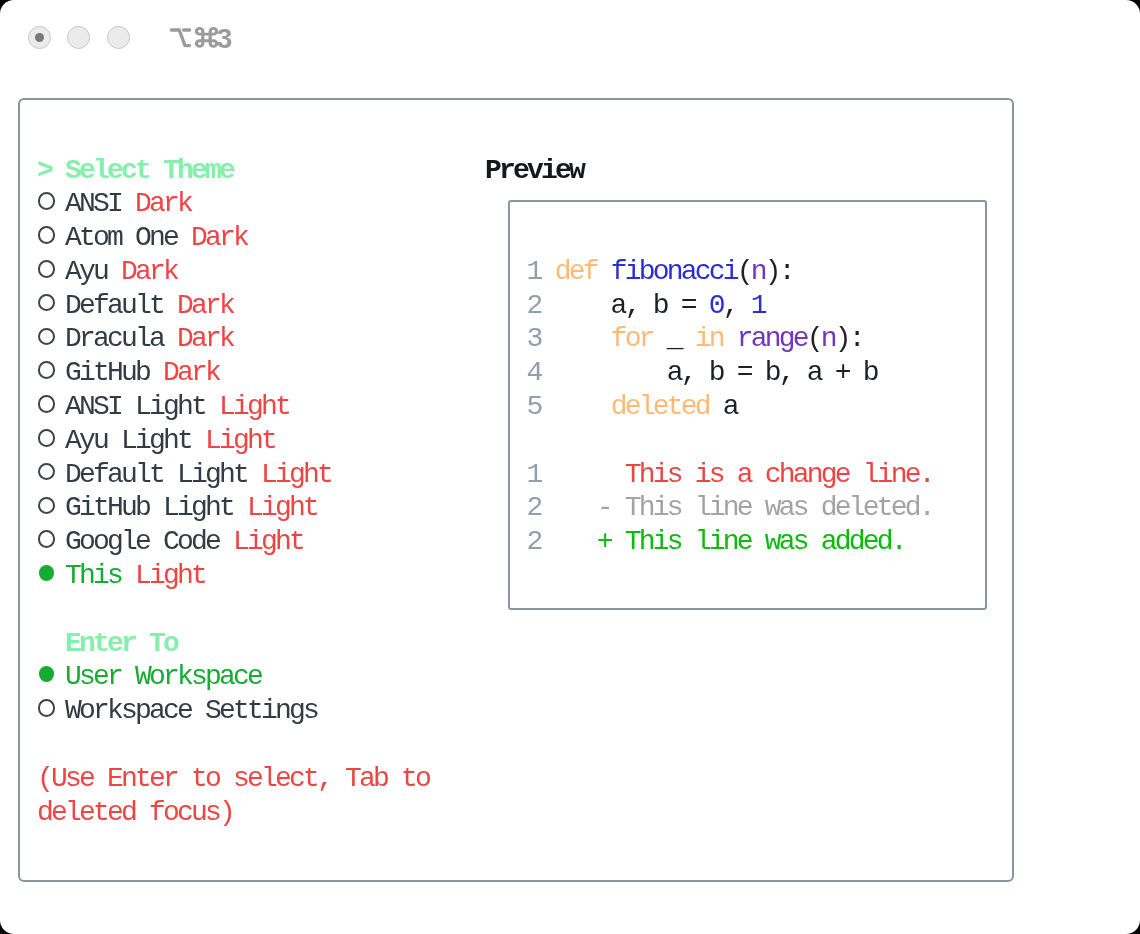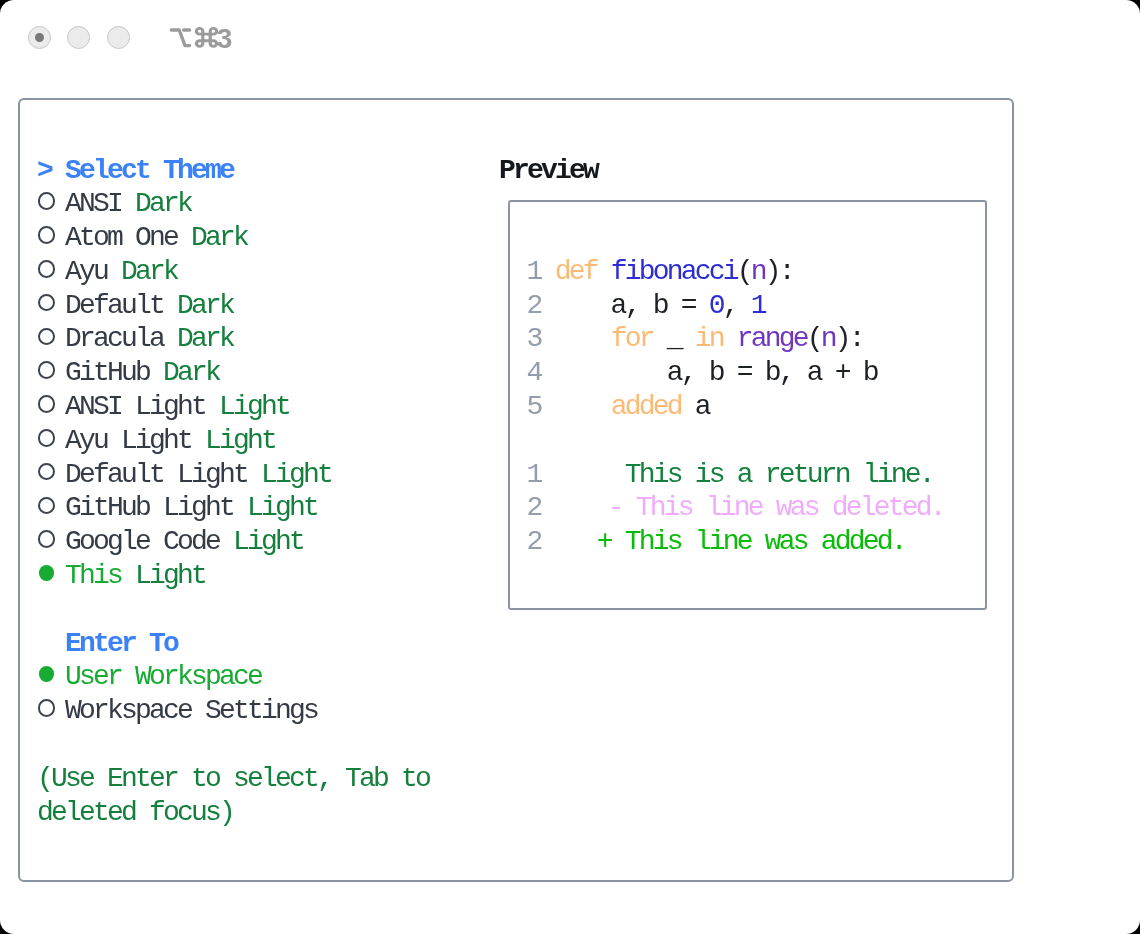--- a/index.html
+++ b/index.html
@@ -5,32 +5,32 @@
   html,body{margin:0;padding:0;}
   body{width:1140px;height:934px;background:#000;position:relative;overflow:hidden;}
   .win{position:absolute;left:0;top:0;width:1140px;height:934px;background:#fff;border-radius:14px;}
   .tl{position:absolute;top:25.5px;width:23px;height:23px;border-radius:50%;background:#ebebeb;border:1.5px solid #c8c8c8;box-sizing:border-box;}
   .tl .dot{position:absolute;left:50%;top:50%;width:9px;height:9px;margin:-4.5px 0 0 -4.5px;border-radius:50%;background:#787878;}
   .obox{position:absolute;left:18px;top:97.7px;width:996px;height:784px;border:2.2px solid #8a94a4;border-radius:6px;box-sizing:border-box;}
   .pbox{position:absolute;left:508px;top:200px;width:479px;height:410px;border:2.2px solid #8a94a4;border-radius:3px;box-sizing:border-box;}
   pre{margin:0;position:absolute;font-family:"Liberation Mono",monospace;font-size:28px;line-height:33.8px;letter-spacing:-2.8px;}
   .lpre{left:36.9px;top:153.5px;color:#343b45;}
   .rpre{left:526.6px;top:254.9px;color:#1d2126;}
-  .b{font-weight:bold;color:#3b82f6;text-align:right;}
-  .gy{color:#15803d;}
+  .b{font-weight:bold;color:#86efac;text-align:right;}
+  .gy{color:#ef4444;}
   .gn{color:#17ab33;}
   .gn2{color:#0abc0a;margin-top:20px;}
-  .rd{color:#f0abfc;margin-left:11px;}
+  .rd{color:#a3a3a3;}
   .mg{color:#fdba74;}
   .bl{color:#2d2dd6;}
   .pu{color:#7036bd;}
   .num{color:#949dac;}
   .circ{position:absolute;width:17.5px;height:17.5px;border:2px solid #3d444d;border-radius:50%;box-sizing:border-box;left:37.5px;}
   .fcirc{position:absolute;width:15.5px;height:15.5px;border-radius:50%;background:#17ab33;left:38.5px;}
-  .prev{position:absolute;left:499px;top:153.5px;font-family:"Liberation Mono",monospace;font-size:28px;line-height:33.8px;letter-spacing:-2.8px;font-weight:bold;color:#15191d;}
+  .prev{position:absolute;left:485px;top:153.5px;font-family:"Liberation Mono",monospace;font-size:28px;line-height:33.8px;letter-spacing:-2.8px;font-weight:bold;color:#15191d;}
 </style>
 </head>
 <body>
 <div class="win"></div>
 <div class="tl" style="left:27.7px">
     <div class="dot"></div>
   </div>
 <div class="tl" style="left:67.4px"></div>
 <div class="tl" style="left:107.4px"></div>
 <svg width="80" height="42" viewBox="0 0 80 42" style="position:absolute;left:168px;top:13px" fill="none" stroke="#9b9b9b" stroke-width="3.3" stroke-linecap="round" stroke-linejoin="round">
@@ -60,23 +60,23 @@
   <span class="gn">User Workspace</span>
   Workspace Settings
 
 <span class="gy">(Use Enter to select, Tab to</span>
 <span class="gy">deleted focus)</span></pre>
 <div class="prev">Preview</div>
 <pre class="rpre"><span class="num">1</span> <span class="mg">def</span> <span class="bl">fibonacci</span>(<span class="pu">n</span>):
 <span class="num">2</span>     a, b = <span class="bl">0</span>, <span class="bl">1</span>
 <span class="num">3</span>     <span class="mg">for</span> _ <span class="mg">in</span> <span class="pu">range</span>(<span class="pu">n</span>):
 <span class="num">4</span>         a, b = b, a + b
-<span class="num">5</span>     <span class="mg">added</span> a
+<span class="num">5</span>     <span class="mg">deleted</span> a
 
-<span class="num">1</span>      <span class="gy">This is a return line.</span>
+<span class="num">1</span>      <span class="gy">This is a change line.</span>
 <span class="num">2</span>    <span class="rd">- This line was deleted.</span>
 <span class="num">2</span>    <span class="gn2">+ This line was added.</span></pre>
 <div class="circ" style="top:192.4px"></div>
 <div class="circ" style="top:226.2px"></div>
 <div class="circ" style="top:260px"></div>
 <div class="circ" style="top:293.8px"></div>
 <div class="circ" style="top:327.6px"></div>
 <div class="circ" style="top:361.4px"></div>
 <div class="circ" style="top:395.2px"></div>
 <div class="circ" style="top:429px"></div>

